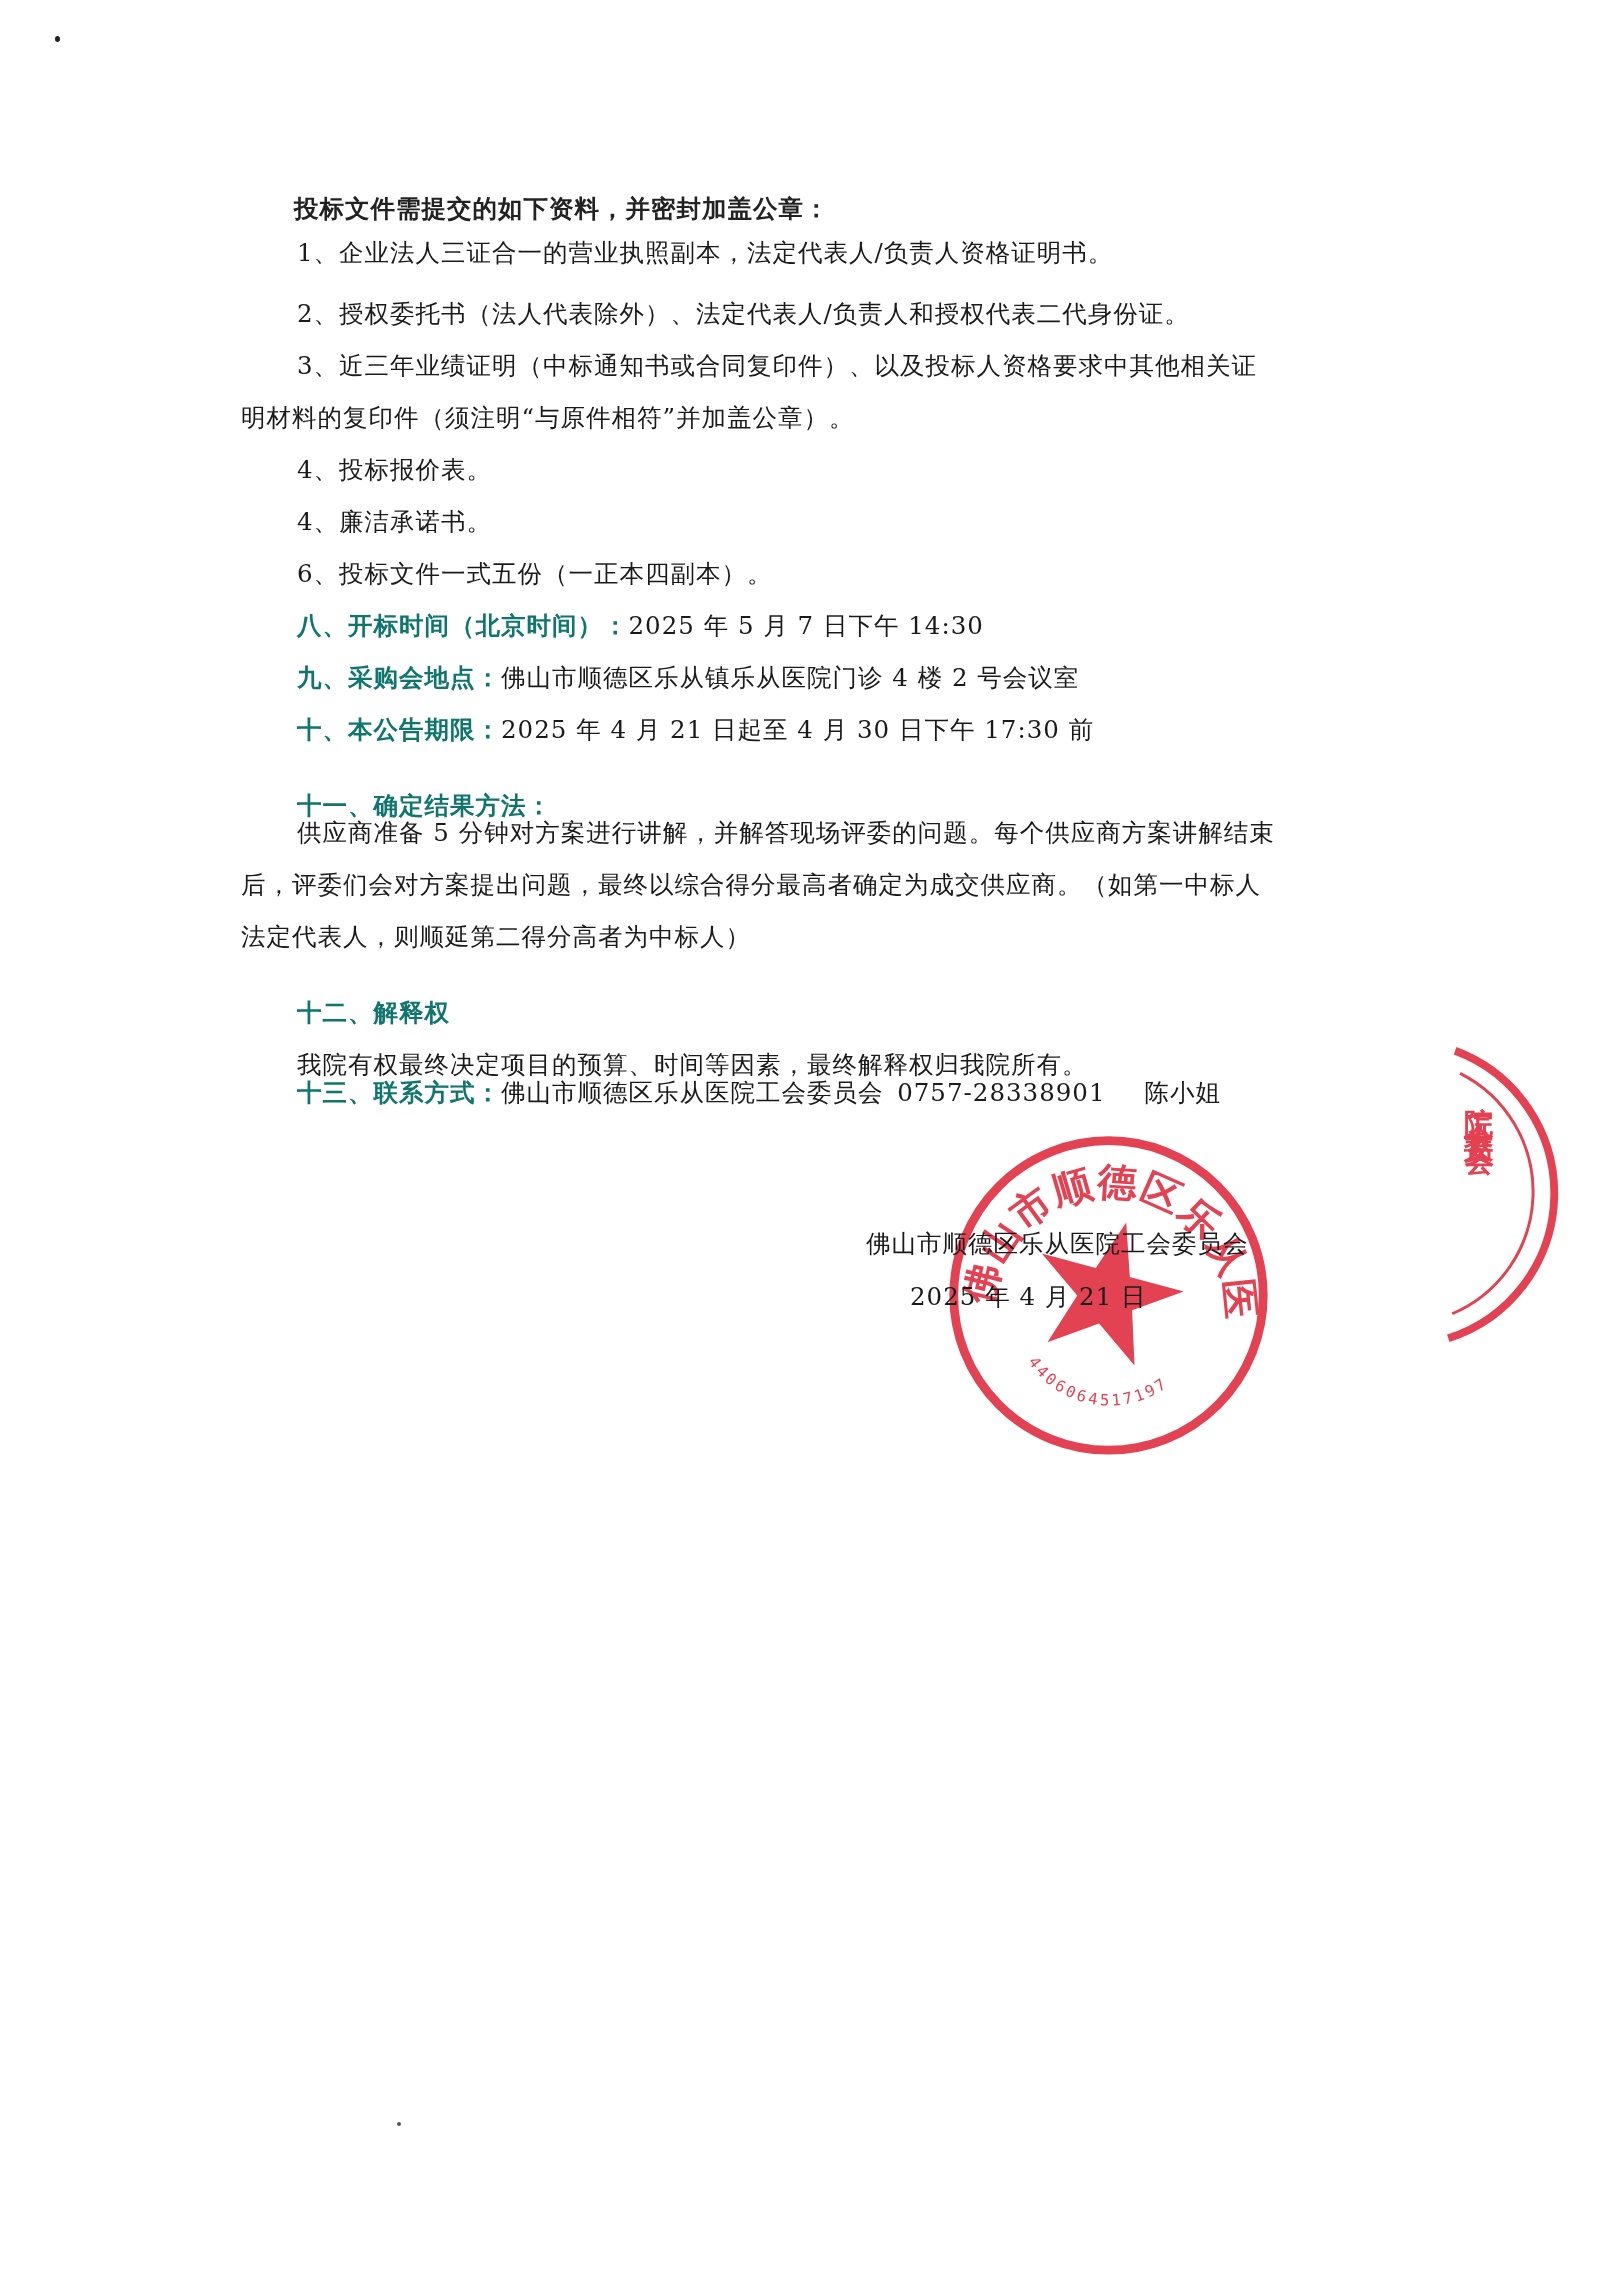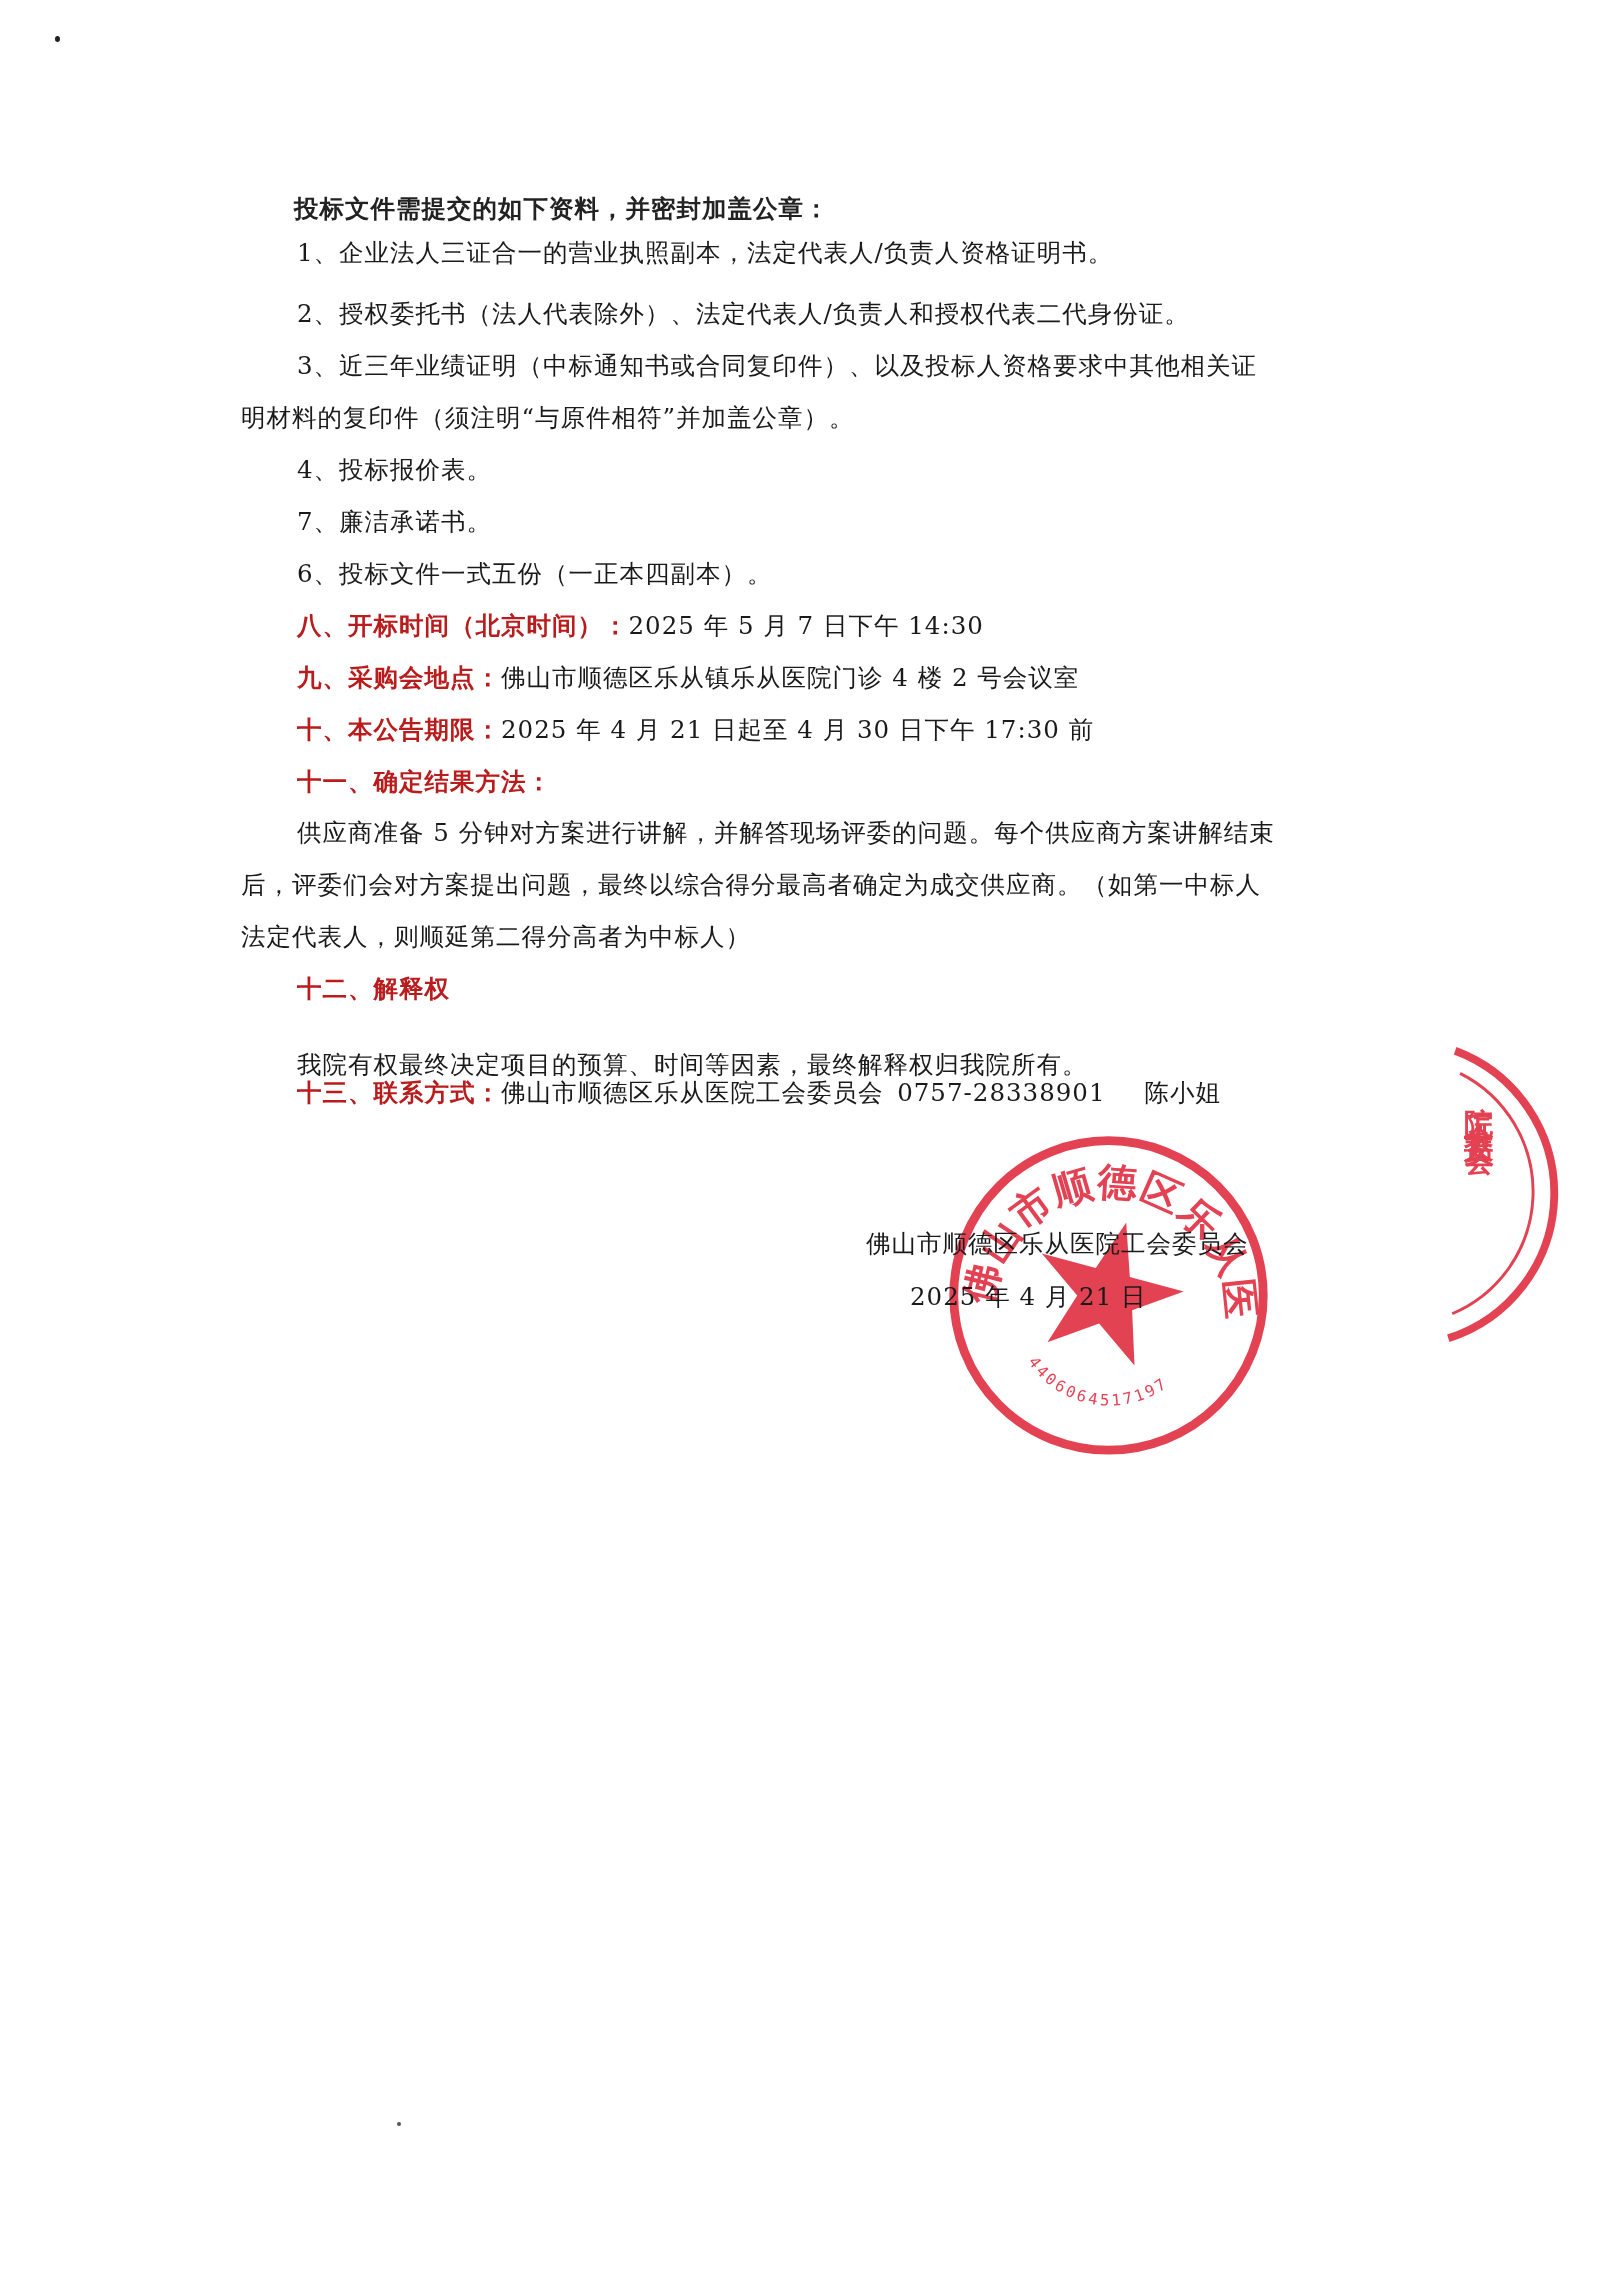--- a/index.html
+++ b/index.html
@@ -28,21 +28,22 @@
       letter-spacing: 1px;
     }
     .bold {
       font-family: "DejaVu Sans", "Liberation Sans", sans-serif;
       font-weight: bold;
       color: #222;
     }
     .semi {
       font-family: "DejaVu Sans", "Liberation Sans", sans-serif;
       font-weight: bold;
-      color: #b91c1c;
+      color: #0f766e;
+      margin-top: 24px;
     }
     .ind { left: 297px; }
     .flush { left: 294px; }
     .speck {
       position: absolute;
       background: #222;
       border-radius: 50%;
     }
     .signature {
       position: absolute;
@@ -66,21 +67,21 @@
   <div class="speck" style="left:55px;top:36px;width:4.9px;height:5.9px;"></div>
   <div class="speck" style="left:397px;top:2122px;width:3.9px;height:3.9px;background:#555;"></div>
 
   <div class="line bold flush" style="top:192px;">投标文件需提交的如下资料，并密封加盖公章：</div>
 
   <div class="line ind" style="top:236px;">1、企业法人三证合一的营业执照副本，法定代表人/负责人资格证明书。</div>
   <div class="line ind" style="top:297px;">2、授权委托书（法人代表除外）、法定代表人/负责人和授权代表二代身份证。</div>
   <div class="line ind" style="top:349px;">3、近三年业绩证明（中标通知书或合同复印件）、以及投标人资格要求中其他相关证</div>
   <div class="line" style="left:241px;top:401px;">明材料的复印件（须注明“与原件相符”并加盖公章）。</div>
   <div class="line ind" style="top:453px;">4、投标报价表。</div>
-  <div class="line ind" style="top:505px;">7、廉洁承诺书。</div>
+  <div class="line ind" style="top:505px;">4、廉洁承诺书。</div>
   <div class="line ind" style="top:557px;">6、投标文件一式五份（一正本四副本）。</div>
 
   <div class="line ind" style="top:609px;">
     <span class="semi">八、开标时间（北京时间）：</span><span>2025 年 5 月 7 日下午 14:30</span>
   </div>
 
   <div class="line ind" style="top:661px;">
     <span class="semi">九、采购会地点：</span><span>佛山市顺德区乐从镇乐从医院门诊 4 楼 2 号会议室</span>
   </div>
 

